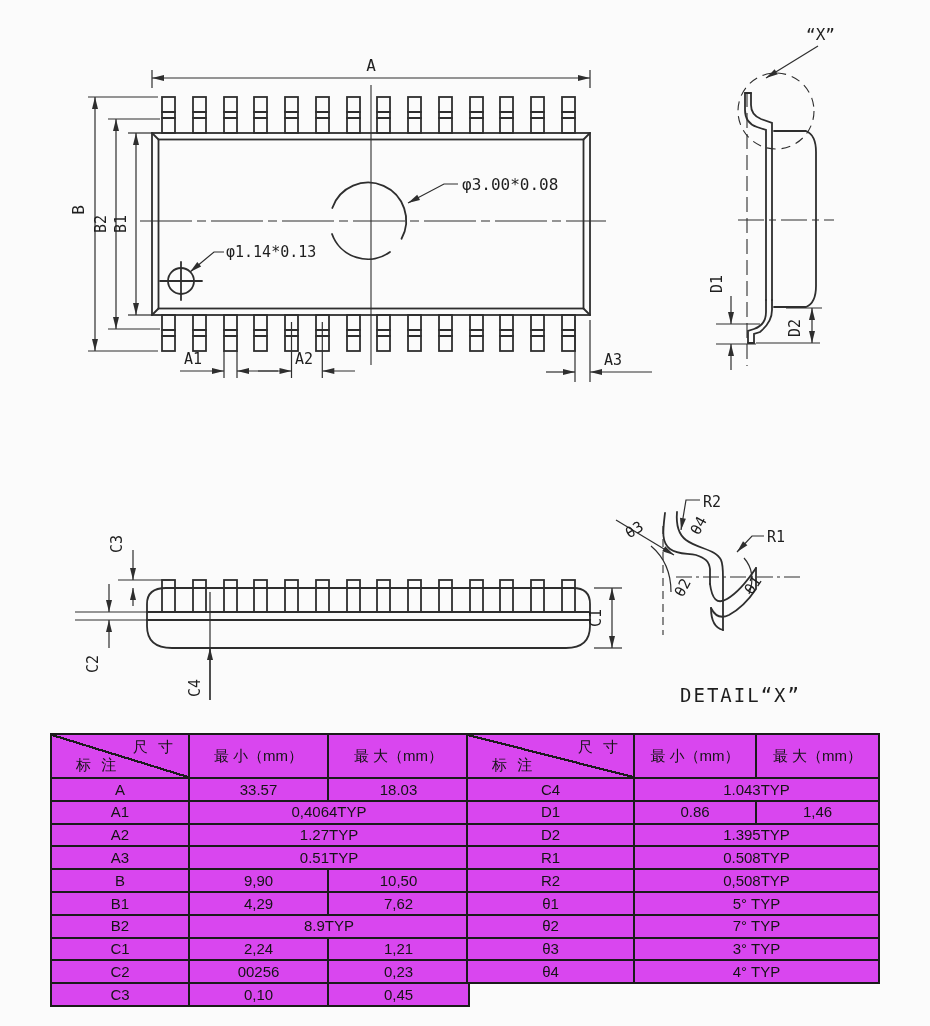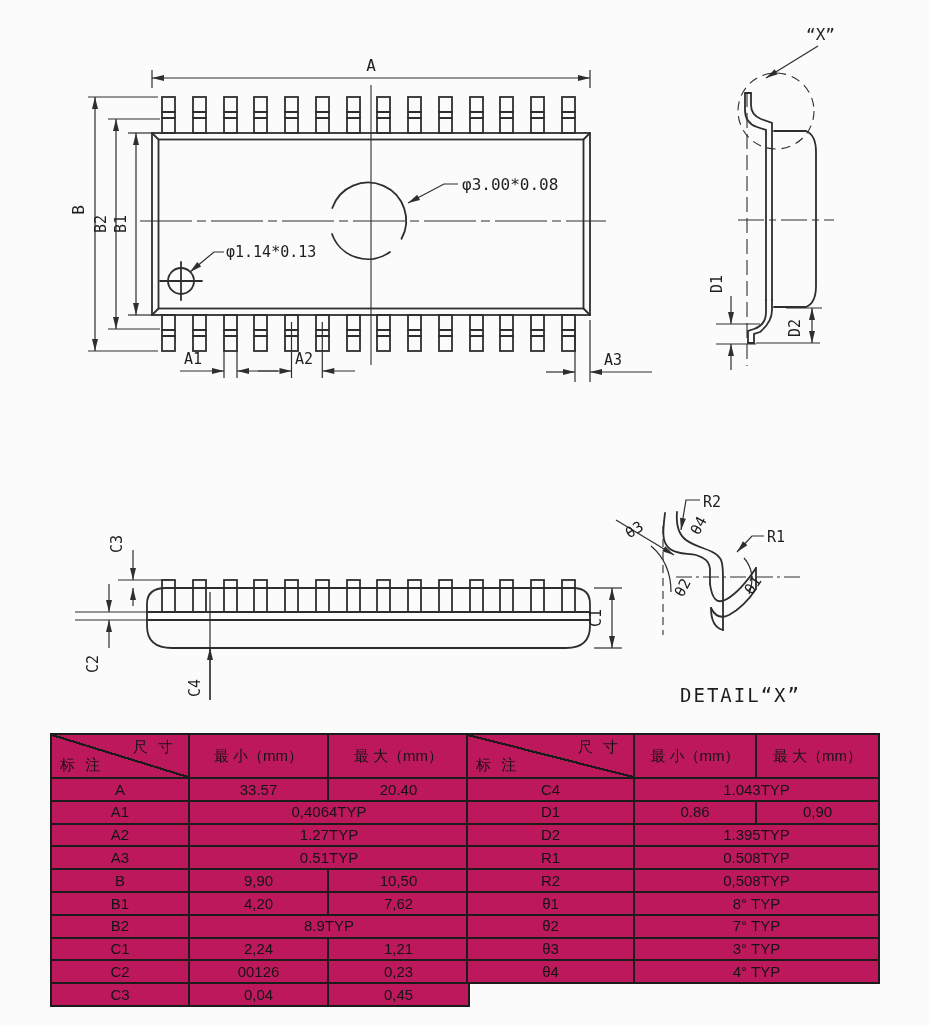--- a/index.html
+++ b/index.html
@@ -6,30 +6,30 @@
   .stage{position:relative;width:930px;height:1026px;background:#fbfbfb;overflow:hidden;
          font-family:"Liberation Sans",sans-serif;}
   svg.draw{position:absolute;top:0;left:0;}
   .geo{fill:none;stroke:#2e2e2e;stroke-width:1.8;stroke-linecap:round;}
   .geo rect{fill:none;}
   .dim{fill:none;stroke:#2e2e2e;stroke-width:1.2;}
   .cl{fill:none;stroke:#2e2e2e;stroke-width:1.1;}
   text.lbl{fill:#1e1e1e;font-family:"DejaVu Sans Mono",monospace;font-size:15px;}
   text.big{font-size:16px;}
   text.title{font-size:19px;letter-spacing:2px;}
-  .dimtable{position:absolute;border-collapse:collapse;table-layout:fixed;background:#be185d;}
+  .dimtable{position:absolute;border-collapse:collapse;table-layout:fixed;background:#d946ef;}
   .dimtable td{border:2px solid #1b1b1b;text-align:center;vertical-align:middle;
                font-size:15px;color:#141414;padding:0;height:20.8px;line-height:1.05;
                font-family:"Liberation Sans",sans-serif;overflow:hidden;}
   .dimtable td.hd{height:42px;font-size:15px;}
   td.diag{position:relative;background-image:linear-gradient(to top right,
           transparent calc(50% - 1.1px), #1b1b1b calc(50% - 1.1px), #1b1b1b calc(50% + 1.1px),
           transparent calc(50% + 1.1px));}
   td.diag .hdr-dim{position:absolute;top:4px;right:12px;letter-spacing:3px;}
-  td.diag .hdr-label{position:absolute;bottom:4px;left:8px;letter-spacing:3px;}
+  td.diag .hdr-label{position:absolute;bottom:4px;left:24px;letter-spacing:3px;}
 </style>
 </head>
 <body>
 
 <div class="stage">
 
 <svg class="draw" width="930" height="730" viewBox="0 0 930 730">
   <defs>
     <marker id="ar" markerUnits="userSpaceOnUse" markerWidth="13" markerHeight="8" viewBox="0 0 13 8" refX="12.5" refY="4" orient="auto-start-reverse">
       <path d="M0.5,1 L12.5,4 L0.5,7 Z" fill="#2e2e2e"></path>
@@ -285,61 +285,61 @@
     <td class="hd diag">
       <span class="hdr-dim">尺 寸</span>
       <span class="hdr-label">标 注</span>
     </td>
     <td class="hd">最 小（mm）</td>
     <td class="hd">最 大（mm）</td>
   </tr>
   <tr>
     <td>A</td>
     <td>33.57</td>
-    <td>20.40</td>
+    <td>18.03</td>
   </tr>
   <tr>
     <td>A1</td>
     <td colspan="2">0,4064TYP</td>
   </tr>
   <tr>
     <td>A2</td>
     <td colspan="2">1.27TYP</td>
   </tr>
   <tr>
     <td>A3</td>
     <td colspan="2">0.51TYP</td>
   </tr>
   <tr>
     <td>B</td>
     <td>9,90</td>
     <td>10,50</td>
   </tr>
   <tr>
     <td>B1</td>
-    <td>4,20</td>
+    <td>4,29</td>
     <td>7,62</td>
   </tr>
   <tr>
     <td>B2</td>
     <td colspan="2">8.9TYP</td>
   </tr>
   <tr>
     <td>C1</td>
     <td>2,24</td>
     <td>1,21</td>
   </tr>
   <tr>
     <td>C2</td>
-    <td>00126</td>
+    <td>00256</td>
     <td>0,23</td>
   </tr>
   <tr>
     <td>C3</td>
-    <td>0,04</td>
+    <td>0,10</td>
     <td>0,45</td>
   </tr>
 </tbody>
     </table>
 
 <table class="dimtable" style="left:466px;top:733px;width:412px;">
   <colgroup>
         <col style="width:167px">
         <col style="width:122px">
         <col style="width:123px">
@@ -353,37 +353,37 @@
     <td class="hd">最 小（mm）</td>
     <td class="hd">最 大（mm）</td>
   </tr>
   <tr>
     <td>C4</td>
     <td colspan="2">1.043TYP</td>
   </tr>
   <tr>
     <td>D1</td>
     <td>0.86</td>
-    <td>0,90</td>
+    <td>1,46</td>
   </tr>
   <tr>
     <td>D2</td>
     <td colspan="2">1.395TYP</td>
   </tr>
   <tr>
     <td>R1</td>
     <td colspan="2">0.508TYP</td>
   </tr>
   <tr>
     <td>R2</td>
     <td colspan="2">0,508TYP</td>
   </tr>
   <tr>
     <td>θ1</td>
-    <td colspan="2">8° TYP</td>
+    <td colspan="2">5° TYP</td>
   </tr>
   <tr>
     <td>θ2</td>
     <td colspan="2">7° TYP</td>
   </tr>
   <tr>
     <td>θ3</td>
     <td colspan="2">3° TYP</td>
   </tr>
   <tr>

